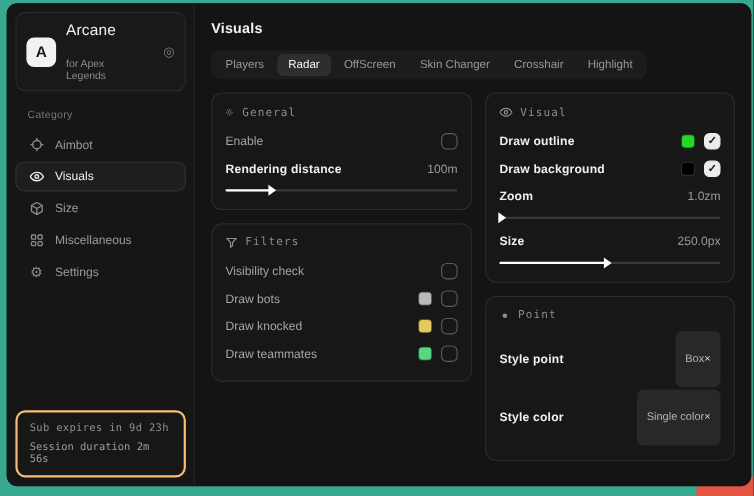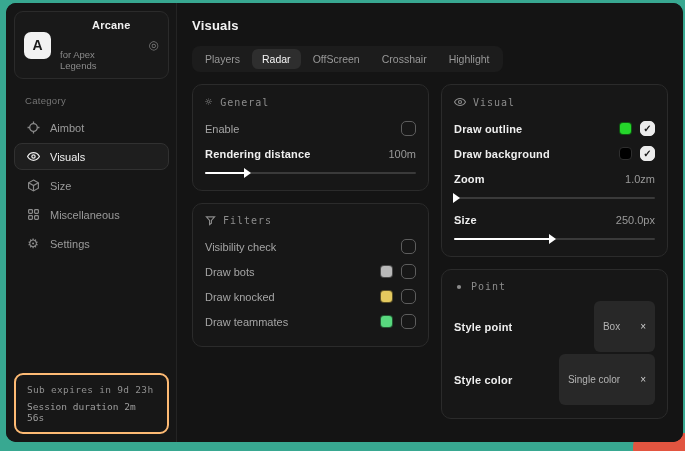--- a/index.html
+++ b/index.html
@@ -26,21 +26,21 @@
   }
   .side-header {
     margin:8px 7px 0 8px; border:1px solid #2b2b2b; background:#191919;
     border-radius:9px; padding:7px 9px; display:flex; align-items:center; gap:9px;
   }
   .logo {
     width:27px; height:27px; background:#f2f2f2; border-radius:7px;
     color:#1a1a1a; font-weight:bold; font-size:14px;
     display:flex; align-items:center; justify-content:center; flex-shrink:0;
   }
-  .app-name { font-size:11px; font-weight:bold; color:#f0f0f0; letter-spacing:.2px;text-align:right; }
+  .app-name { font-size:14px; font-weight:normal; color:#f0f0f0; letter-spacing:.2px; }
   .app-sub { font-size:9.5px; color:#8b8b8b; margin-top:18px; }
   .side-header .spacer { flex:1; }
   .hdr-icon { color:#7d7d7d; font-size:12px; cursor:pointer; line-height:1; }
   .cat-label { font-size:9.5px; color:#757575; margin:16px 0 8px 19px; letter-spacing:.3px; }
   .nav { display:flex; flex-direction:column; gap:2px; padding:0 7px 0 8px;justify-content:flex-end; }
   .nav-item {
     display:flex; align-items:center; gap:10px; height:27px; padding:0 11px;
     border-radius:8px; border:1px solid transparent; color:#9b9b9b; font-size:11px;
     cursor:pointer;
   }
@@ -92,21 +92,21 @@
   .checkbox .mark { font-size:10px; color:#161616; font-weight:bold; line-height:1; }
   .swatch { width:13px; height:13px; border-radius:4px; flex-shrink:0; border:1px solid rgba(0,0,0,.6); }
   .slider { position:relative; height:8px; margin-top:4px; cursor:pointer; }
   .slider .track { position:absolute; left:0; right:0; top:3px; height:2px; background:#3a3a3a; border-radius:1px; }
   .slider .fill { position:absolute; left:0; top:3px; height:2px; background:#ffffff; border-radius:1px; }
   .slider .thumb {
     position:absolute; top:-1px; width:0; height:0; margin-left:-1px;
     border-left:7px solid #ffffff; border-top:5px solid transparent; border-bottom:5px solid transparent;
   }
   .chip {
-    display:inline-flex; align-items:center; gap:20px; background:#282828;
+    display:inline-flex; align-items:center; gap:0; background:#282828;
     border-radius:6px; padding:20px 9px; cursor:pointer;
   }
   .chip .cv { font-size:10px; color:#b3b3b3; }
   .chip .cx { font-size:10px; color:#d0d0d0; cursor:pointer; line-height:1; }
   .mt6 { margin-top:6px; }
   svg { display:block; }
 </style>
 </head>
 <body>
 
@@ -187,20 +187,21 @@
     </div>
   </div>
 
   <div class="main">
     <div class="page-title">Visuals</div>
 
     <div class="tabbar">
       <div class="tab">Players</div>
       <div class="tab active">Radar</div>
       <div class="tab">OffScreen</div>
+      <div class="tab">Skin Changer</div>
       <div class="tab">Crosshair</div>
       <div class="tab">Highlight</div>
     </div>
 
     <div class="columns">
 
       <div class="col">
 
         <div class="panel">
           <div class="panel-head">

